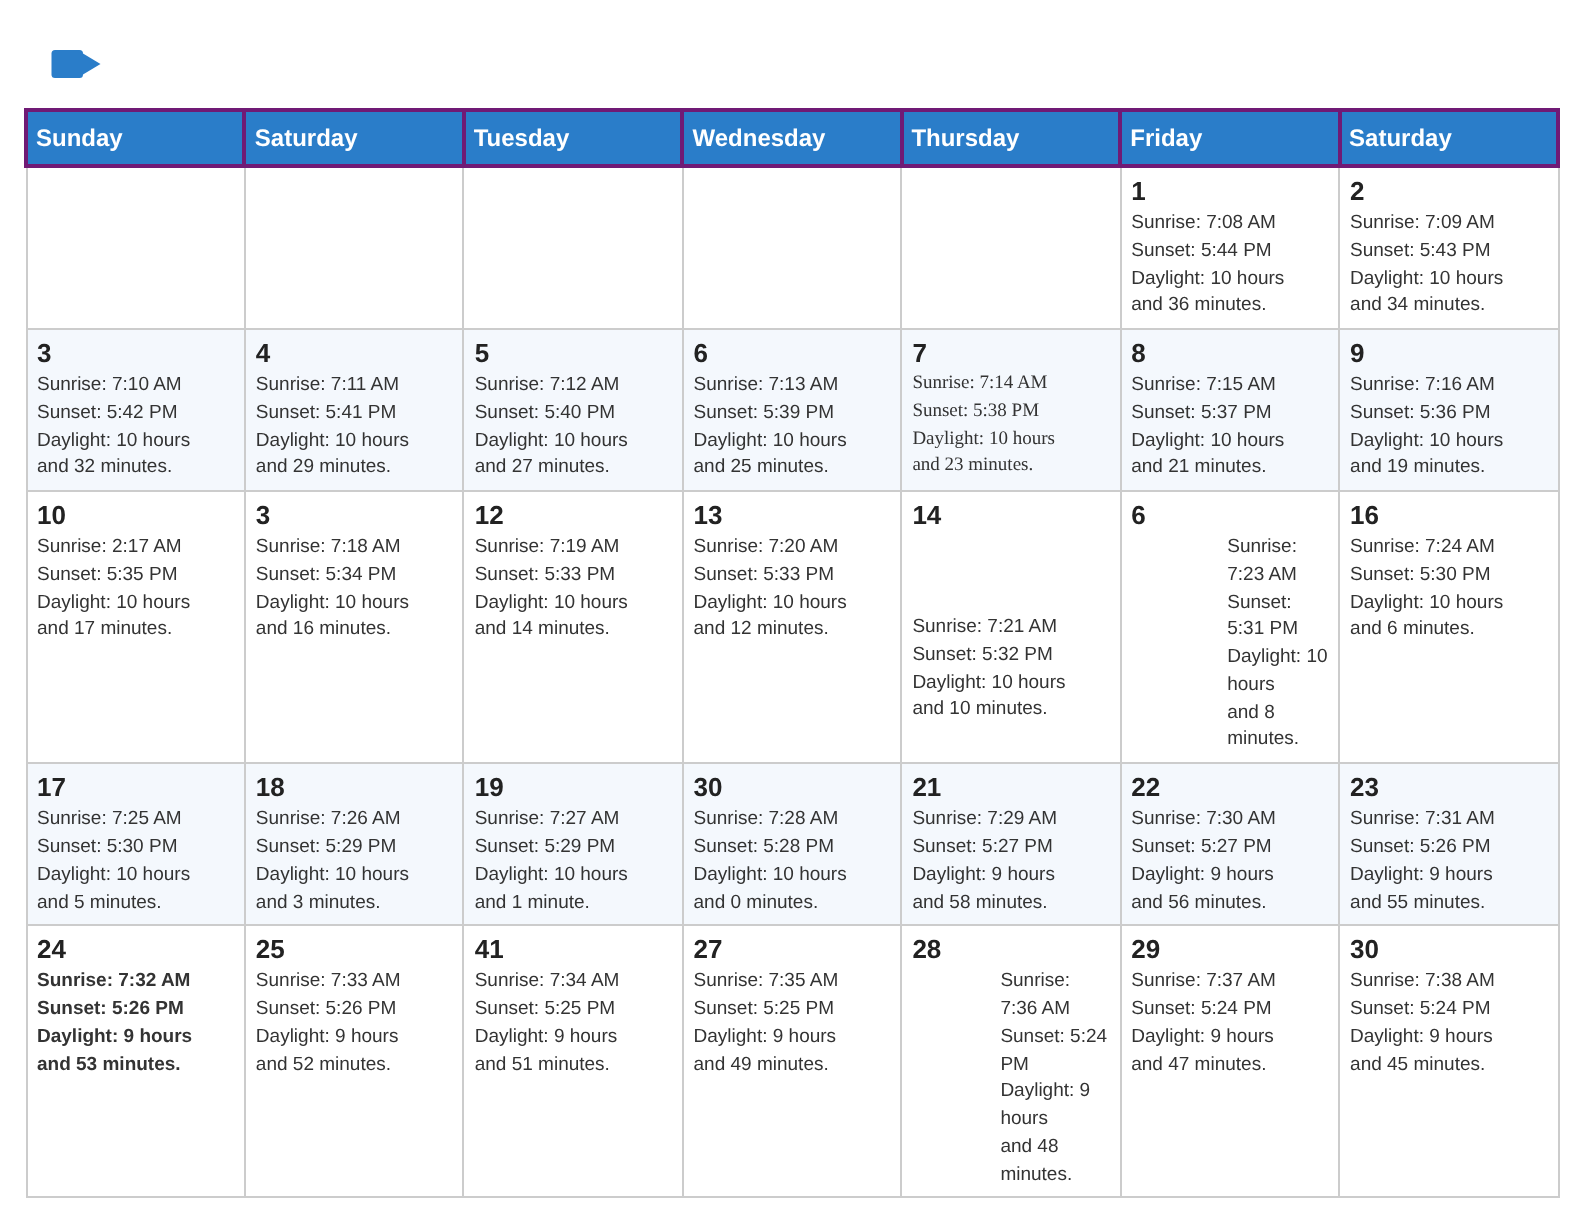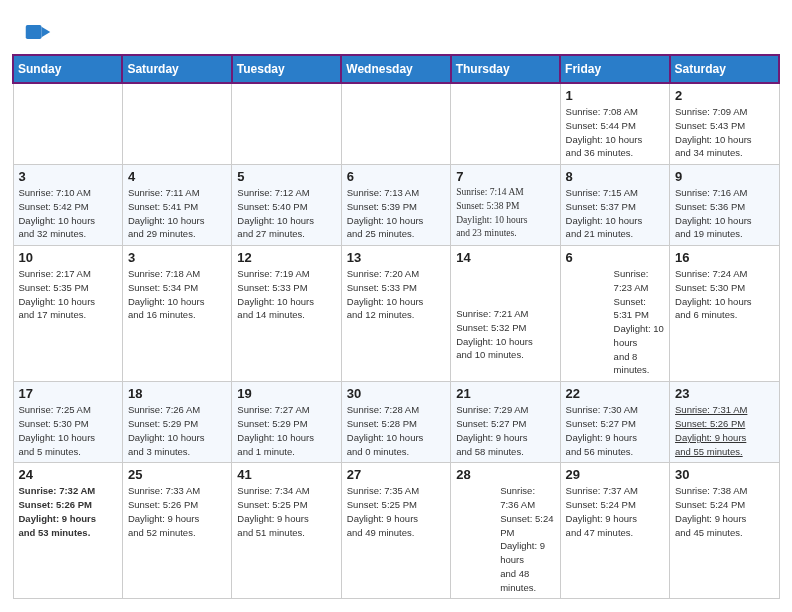--- a/index.html
+++ b/index.html
@@ -291,21 +291,21 @@
         </td>
         <td>
           <div class="day-number">22</div>
           <div class="day-info" style="white-space: pre-line;">Sunrise: 7:30 AM
 Sunset: 5:27 PM
 Daylight: 9 hours
 and 56 minutes.</div>
         </td>
         <td>
           <div class="day-number">23</div>
-          <div class="day-info" style="white-space: pre-line; text-decoration: underline;">Sunrise: 7:31 AM
+          <div class="day-info" style="white-space: pre-line;">Sunrise: 7:31 AM
 Sunset: 5:26 PM
 Daylight: 9 hours
 and 55 minutes.</div>
         </td>
       </tr>
       <tr>
         <td>
           <div class="day-number">24</div>
           <div class="day-info" style="white-space: pre-line; font-weight: bold;">Sunrise: 7:32 AM
 Sunset: 5:26 PM

